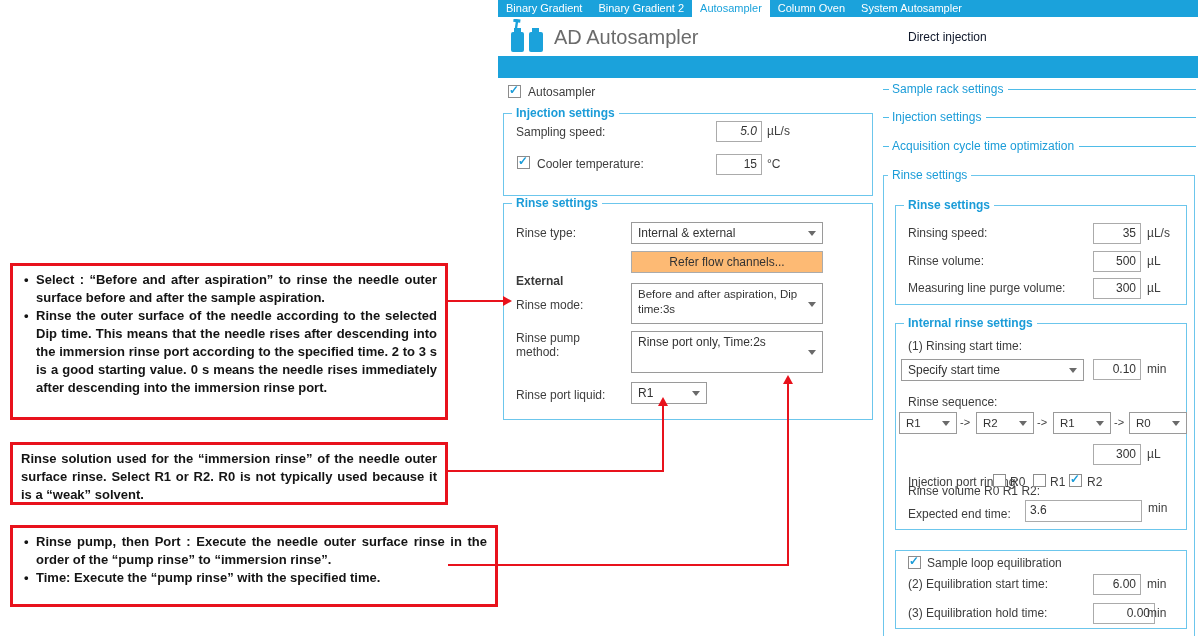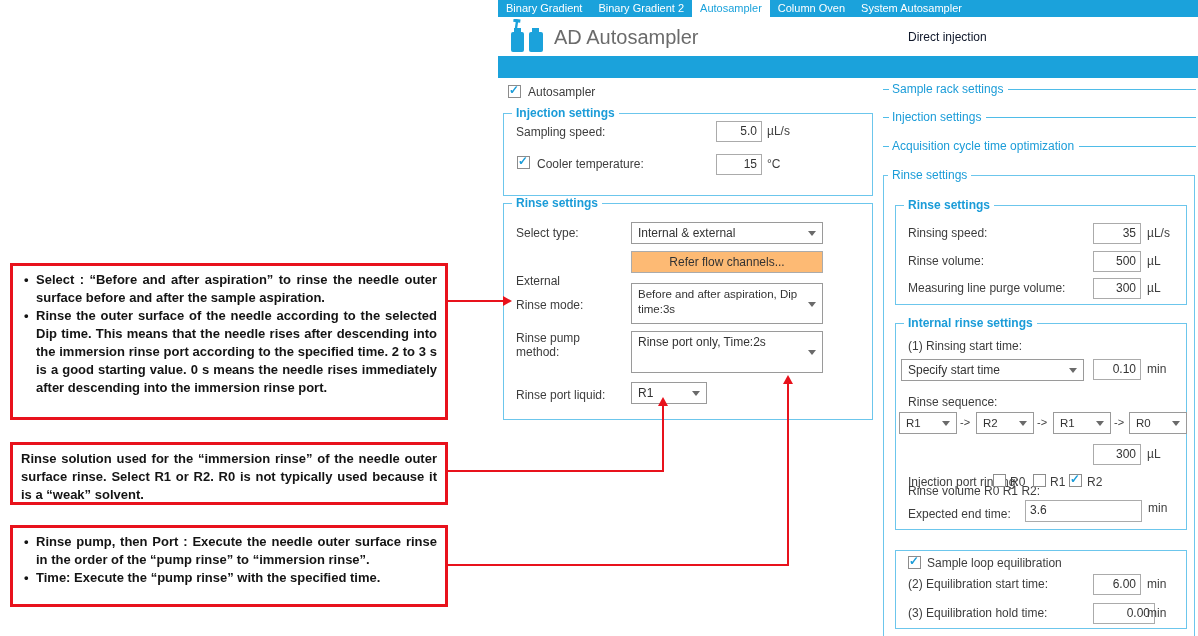--- a/index.html
+++ b/index.html
@@ -29,21 +29,21 @@
   .tab.active{background:#fff;color:#1BA2DB;}
   .tabfill{flex:1;}
   .hdr{position:relative;height:39px;background:#fff;}
   .hdr-title{position:absolute;left:56px;top:9px;font-size:20px;color:#6b6b6b;}
   .hdr-mode{position:absolute;left:410px;top:13px;font-size:12px;color:#0f172a;}
   .cyanbar{height:22px;background:#1BA2DB;}
   .content{position:relative;width:700px;height:558px;}
 
   .lbl{position:absolute;font-size:12px;color:#3d3d3d;white-space:nowrap;}
   .lblw{position:absolute;font-size:12px;color:#3d3d3d;}
-  .b{font-weight:400;color:#3a3a3a;}
+  .b{font-weight:700;color:#3a3a3a;}
   .unit{position:absolute;font-size:12px;color:#3d3d3d;white-space:nowrap;}
 
   .grp{position:absolute;border:1px solid #6CC6EC;box-sizing:border-box;}
   .legend{position:absolute;top:-8px;left:8px;background:#fff;color:#1B9CD8;
           font-weight:700;font-size:12px;line-height:14px;padding:0 4px;white-space:nowrap;}
   .outer{border:1px solid #6CC6EC;border-bottom:none;}
 
   .sect{position:absolute;display:flex;align-items:center;height:14px;}
   .tick{width:6px;height:1px;background:#4FBCE8;margin-right:3px;}
   .stitle{color:#1B9CD8;font-size:12px;padding-right:5px;white-space:nowrap;}
@@ -74,21 +74,21 @@
 
   <div class="ann" style="left:10px;top:263px;width:438px;height:157px;">
     <ul>
       <li>Select : “Before and after aspiration” to rinse the needle outer surface before and after the sample aspiration.</li>
       <li>Rinse the outer surface of the needle according to the selected Dip time. This means that the needle rises after descending into the immersion rinse port according to the specified time. 2 to 3 s is a good starting value. 0 s means the needle rises immediately after descending into the immersion rinse port.</li>
     </ul>
   </div>
   <div class="ann" style="left:10px;top:442px;width:438px;height:63px;">
     <p>Rinse solution used for the “immersion rinse” of the needle outer surface rinse. Select R1 or R2. R0 is not typically used because it is a “weak” solvent.</p>
   </div>
-  <div class="ann" style="left:10px;top:525px;width:438px;height:82px;">
+  <div class="ann" style="left:10px;top:525px;width:488px;height:82px;">
     <ul>
       <li>Rinse pump, then Port : Execute the needle outer surface rinse in the order of the “pump rinse” to “immersion rinse”.</li>
       <li>Time: Execute the “pump rinse” with the specified time.</li>
     </ul>
   </div>
 
   <div class="aline" style="left:448px;top:300px;width:56px;height:2px;"></div>
   <div class="ahead-r" style="left:503px;top:296px;"></div>
 
   <div class="aline" style="left:448px;top:470px;width:216px;height:2px;"></div>
@@ -132,34 +132,34 @@
     <div class="content">
 
       <div class="cb" style="left:10px;top:7px;">
         <span class="chk">✓</span>
       </div>
       <div class="lbl" style="left:30px;top:7px;">Autosampler</div>
 
       <div class="grp" style="left:5px;top:35px;width:370px;height:83px;">
         <span class="legend">Injection settings</span>
         <div class="lbl" style="left:12px;top:11px;">Sampling speed:</div>
-        <div class="inp" style="left:212px;top:7px;width:46px;">5.0</div>
+        <div class="inp" style="left:212px;top:7px;width:46px;font-style:italic;">5.0</div>
         <div class="unit" style="left:263px;top:10px;">µL/s</div>
         <div class="cb" style="left:13px;top:42px;">
           <span class="chk">✓</span>
         </div>
         <div class="lbl" style="left:33px;top:43px;">Cooler temperature:</div>
         <div class="inp" style="left:212px;top:40px;width:46px;">15</div>
         <div class="unit" style="left:263px;top:43px;">°C</div>
       </div>
 
       <div class="grp" style="left:5px;top:125px;width:370px;height:217px;">
         <span class="legend">Rinse settings</span>
 
-        <div class="lbl" style="left:12px;top:22px;">Select type:</div>
+        <div class="lbl" style="left:12px;top:22px;">Rinse type:</div>
         <div class="dd" style="left:127px;top:18px;width:192px;height:22px;">
           <span>Internal &amp; external</span>
           <span class="dd-arrow"></span>
         </div>
 
         <div class="btn" style="left:127px;top:47px;width:192px;height:22px;">Refer flow channels...</div>
 
         <div class="lbl b" style="left:12px;top:70px;">External</div>
 
         <div class="lbl" style="left:12px;top:94px;">Rinse mode:</div>

